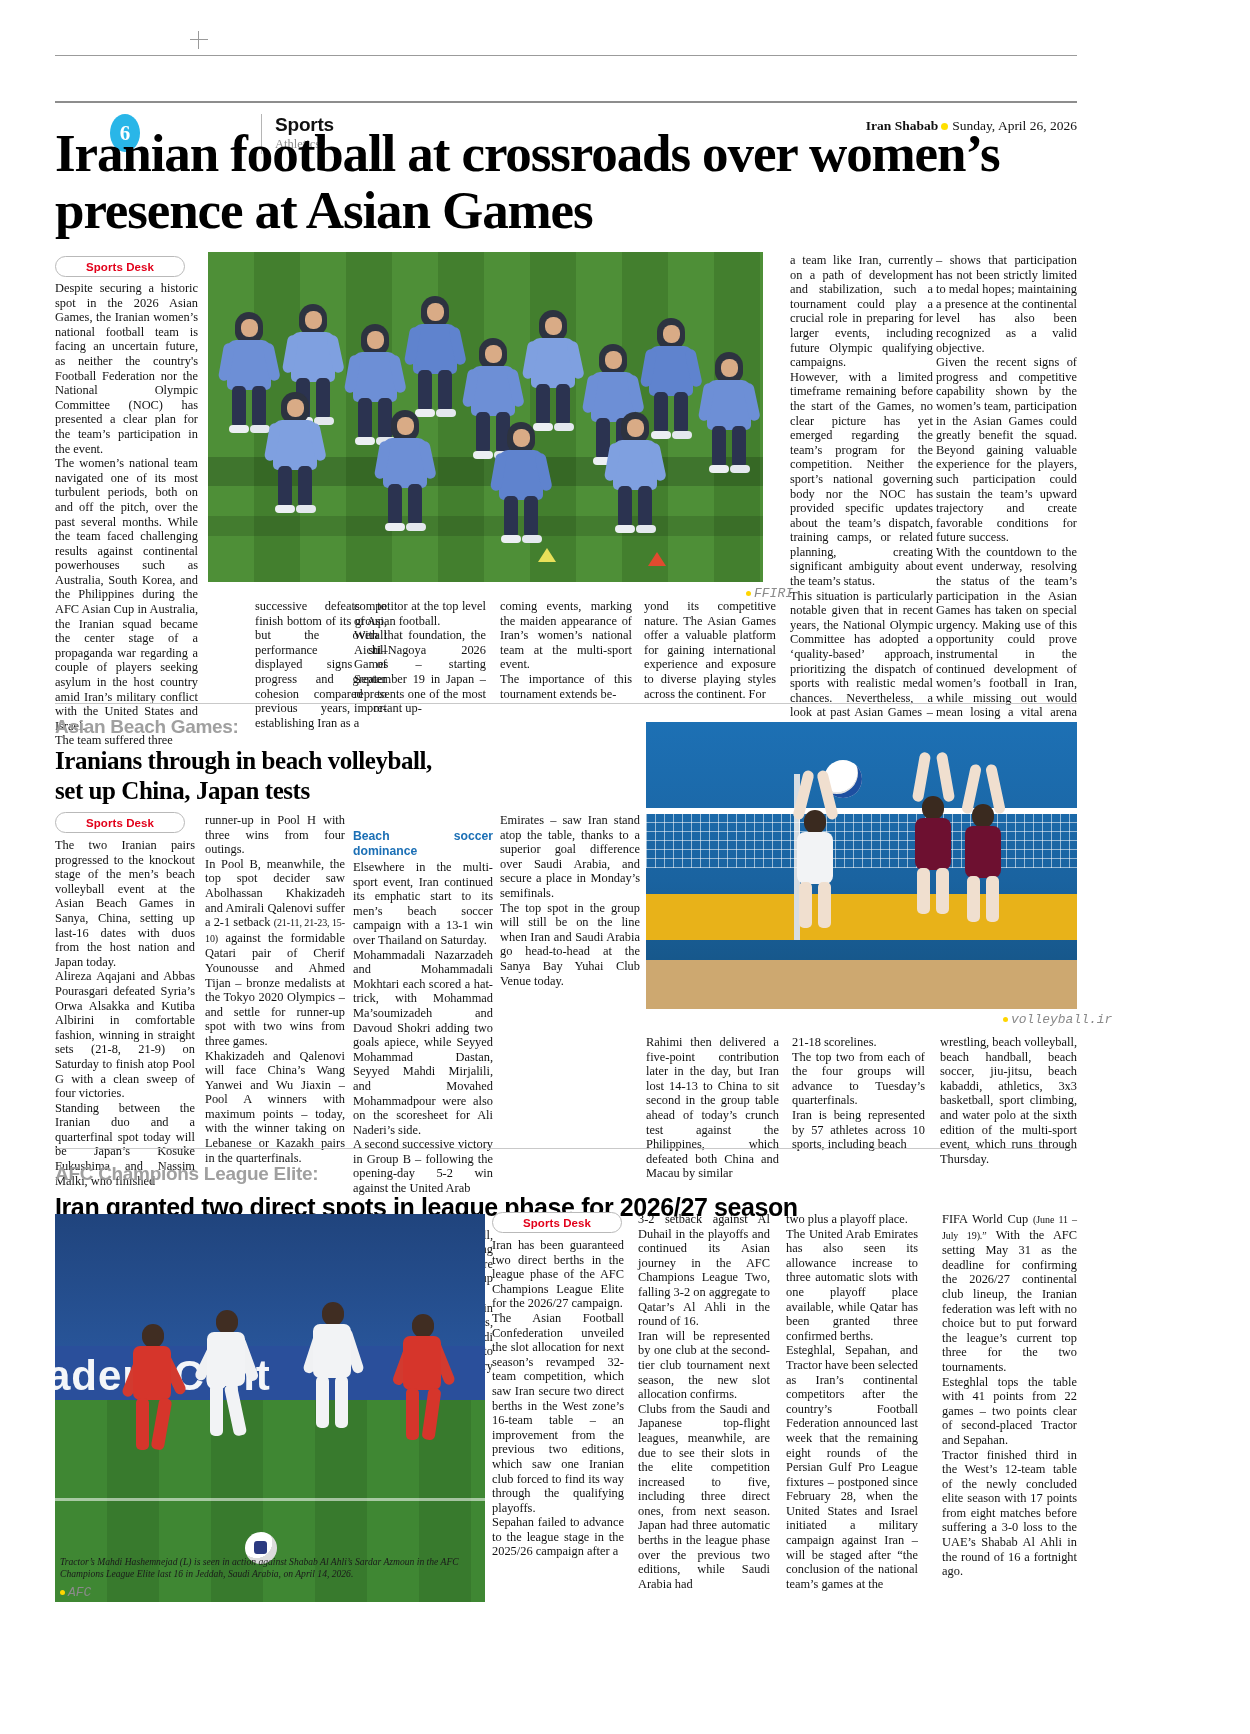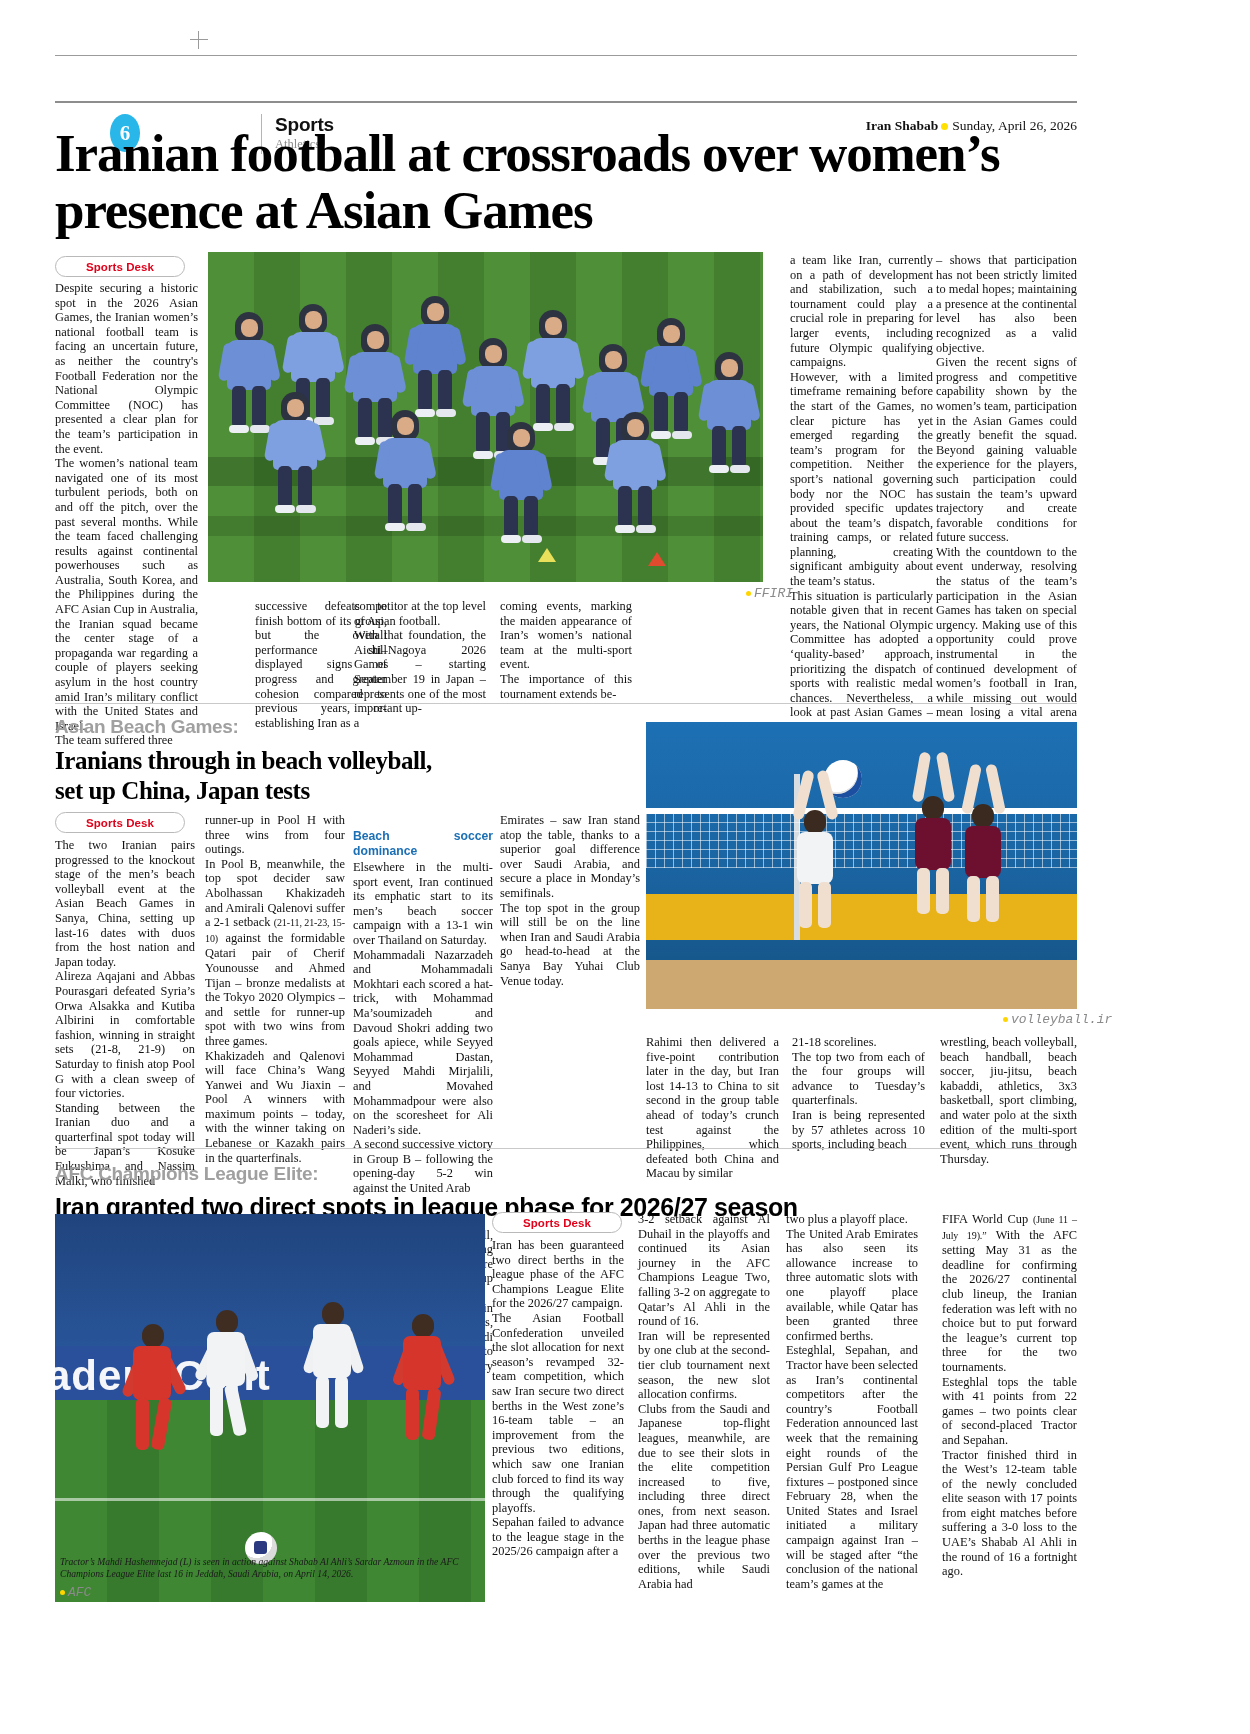--- a/index.html
+++ b/index.html
@@ -327,20 +327,21 @@
   <div class="credit" style="left:746px;top:586px;">
     <span class="cdot"></span><span>FFIRI</span>
   </div>
 
   <div class="col" style="left:790px;top:253px;width:143px;">a team like Iran, currently on a path of development and stabilization, such a tournament could play a crucial role in preparing for larger events, including future Olympic qualifying campaigns.<br>However, with a limited timeframe remaining before the start of the Games, no clear picture has yet emerged regarding the team’s program for the competition. Neither the sport’s national governing body nor the NOC has provided specific updates about the team’s dispatch, training camps, or related planning, creating significant ambiguity about the team’s status.<br>This situation is particularly notable given that in recent years, the National Olympic Committee has adopted a ‘quality-based’ approach, prioritizing the dispatch of sports with realistic medal chances. Nevertheless, a look at past Asian Games – specifically in men’s football</div>
   <div class="col" style="left:936px;top:253px;width:141px;">– shows that participation has not been strictly limited to medal hopes; maintaining a presence at the continental level has also been recognized as a valid objective.<br>Given the recent signs of progress and competitive capability shown by the women’s team, participation in the Asian Games could greatly benefit the squad. Beyond gaining valuable experience for the players, such participation could sustain the team’s upward trajectory and create favorable conditions for future success.<br>With the countdown to the event underway, resolving the status of the team’s participation in the Asian Games has taken on special urgency. Making use of this opportunity could prove instrumental in the continued development of women’s football in Iran, while missing out would mean losing a vital arena for growth and visibility at the continental level.</div>
 
   <div class="col" style="left:208px;top:599px;width:132px;margin-left:47px;">successive defeats to finish bottom of its group, but the overall performance still displayed signs of progress and greater cohesion compared to previous years, re-establishing Iran as a</div>
   <div class="col" style="left:354px;top:599px;width:132px;">competitor at the top level of Asian football.<br>With that foundation, the Aichi–Nagoya 2026 Games – starting September 19 in Japan – represents one of the most important up-</div>
   <div class="col" style="left:500px;top:599px;width:132px;">coming events, marking the maiden appearance of Iran’s women’s national team at the multi-sport event.<br>The importance of this tournament extends be-</div>
+  <div class="col" style="left:644px;top:599px;width:132px;">yond its competitive nature. The Asian Games offer a valuable platform for gaining international experience and exposure to diverse playing styles across the continent. For</div>
 
   <div class="hrule" style="left:55px;top:703px;width:1022px;"></div>
 
   <div class="kicker" style="left:55px;top:716px;">Asian Beach Games:</div>
   <div class="subhead" style="left:55px;top:746px;width:560px;">
     <span>Iranians through in beach volleyball,</span><br>
     <span>set up China, Japan tests</span>
   </div>
 
   <div class="desk-pill" style="left:55px;top:812px;width:128px;">Sports Desk</div>

